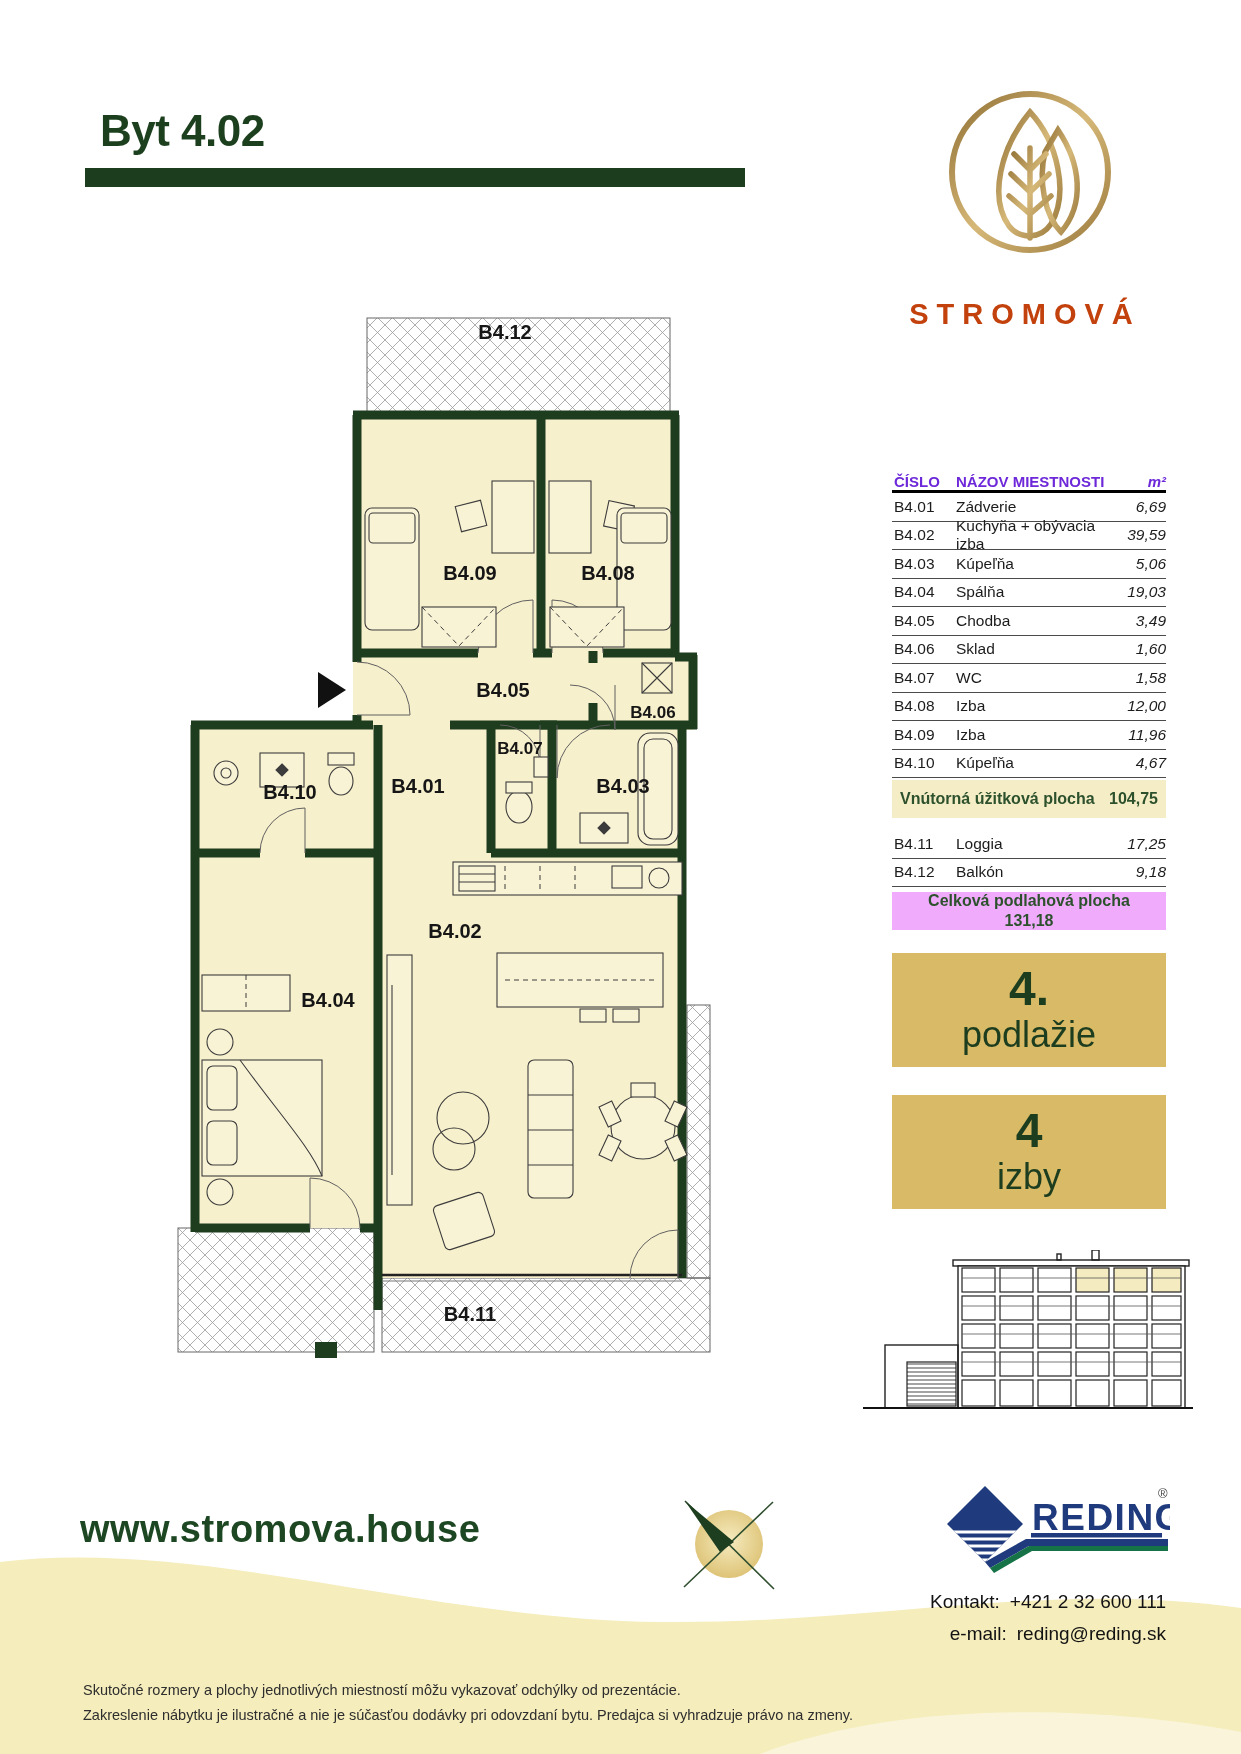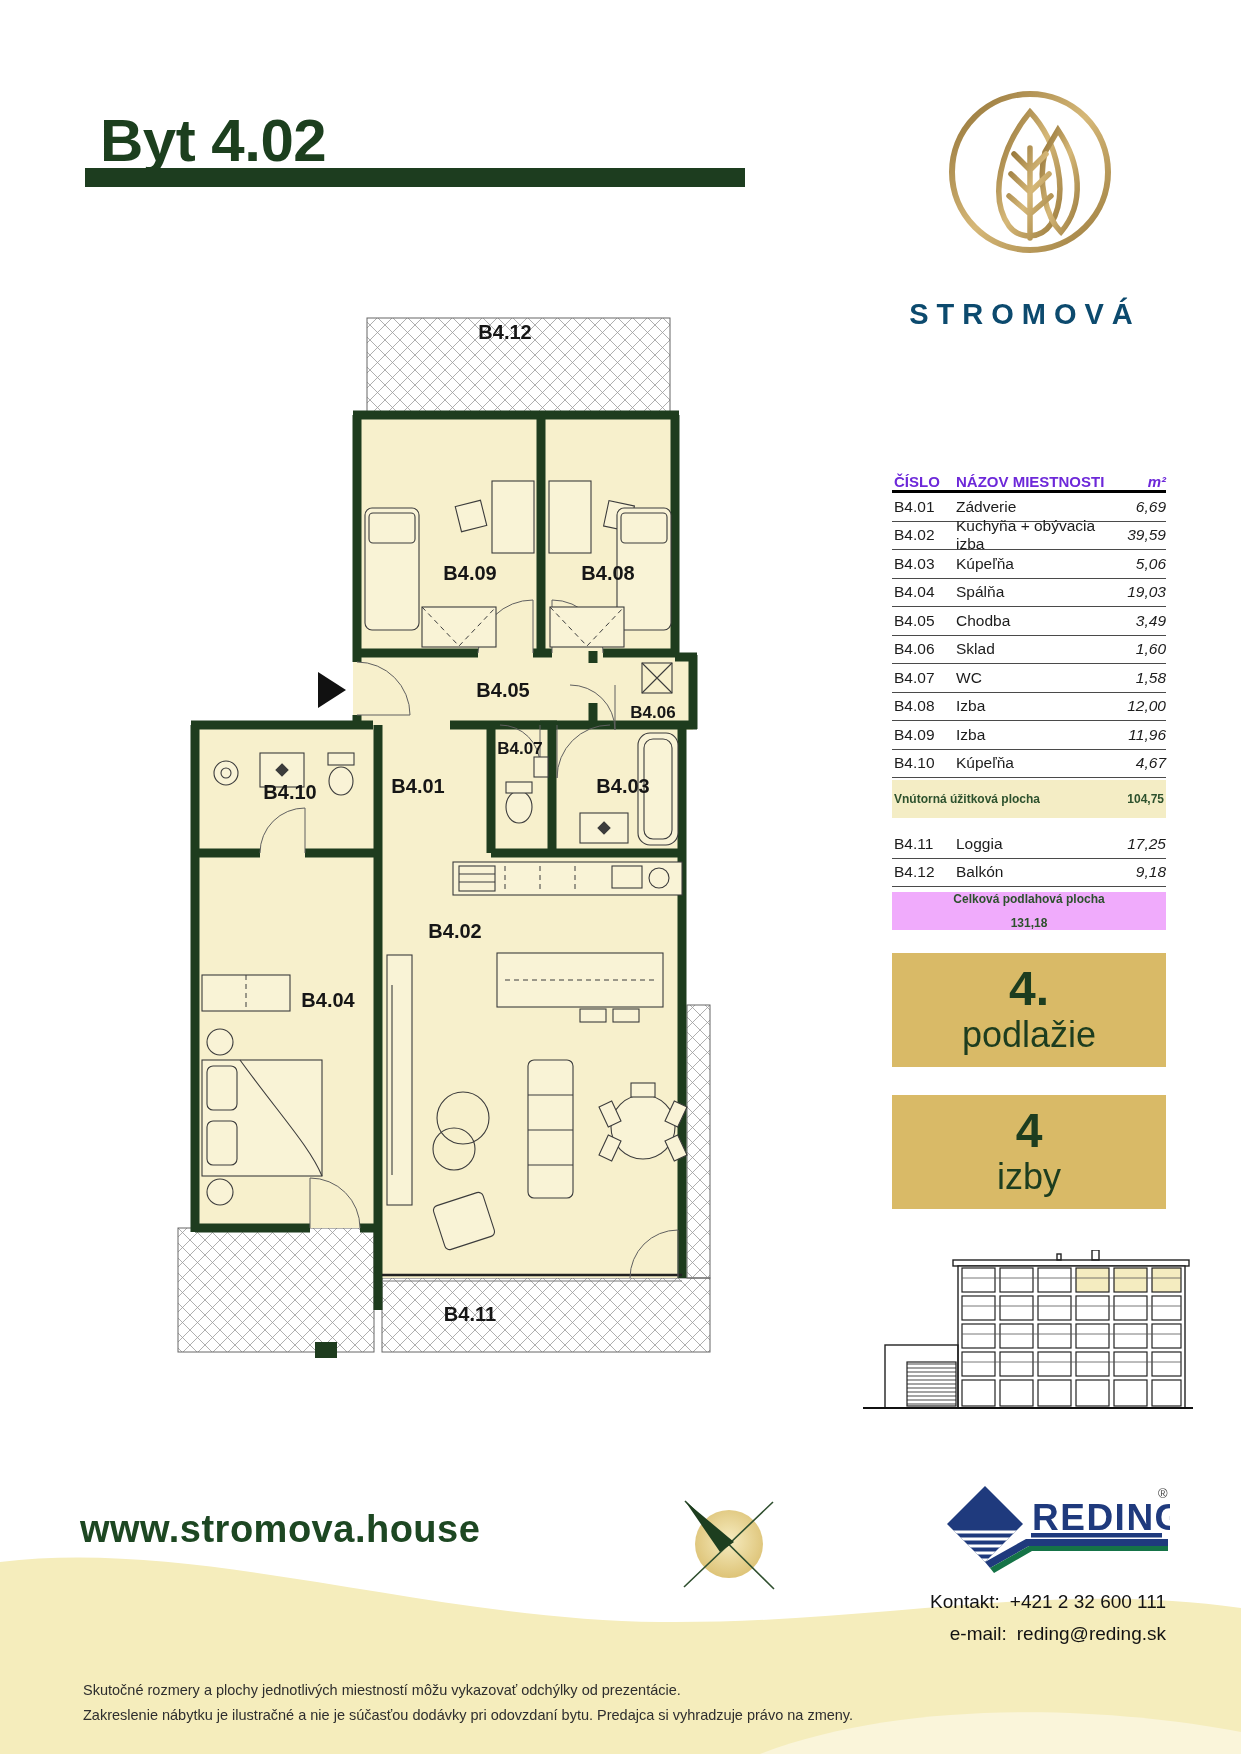--- a/index.html
+++ b/index.html
@@ -1,37 +1,37 @@
 <!DOCTYPE html>
 <html><head>
 <meta charset="utf-8">
 <style>
   html,body{margin:0;padding:0;background:#ffffff;font-family:"Liberation Sans",sans-serif;}
   .page{position:relative;width:1241px;height:1754px;background:#fff;overflow:hidden;}
   .abs{position:absolute;}
 
   
-  .title{left:100px;top:106px;font-size:60px;font-weight:700;color:#1c3f1e;letter-spacing:-0.5px;}
+  .title{left:100px;top:106px;font-size:44px;font-weight:700;color:#1c3f1e;letter-spacing:-0.5px;}
   .title-bar{left:85px;top:168px;width:660px;height:19px;background:#1d3d1f;}
 
   
   .brand-logo{left:945px;top:86px;}
   .brand-name{left:895px;top:298px;width:260px;text-align:center;font-size:29px;font-weight:600;
-              color:#0c4a6e;letter-spacing:8px;}
+              color:#c2410c;letter-spacing:8px;}
 
   
   .area-table{left:892px;top:460px;width:274px;color:#1c1c1c;z-index:2;}
   .thead{display:flex;align-items:flex-end;height:30px;border-bottom:3px solid #000000;
          font-size:15px;font-weight:700;color:#6d28d9;}
   .trow{display:flex;align-items:center;height:27.5px;border-bottom:1px solid #4a4a4a;font-size:15.5px;}
   .c-no{width:62px;padding-left:2px;}
   .c-name{flex:1;}
   .c-area{width:58px;text-align:right;font-style:italic;}
-  .sumrow{display:flex;align-items:center;height:38px;margin-top:2px;padding:0 2px;
-          font-size:12px;font-weight:700;color:#2d512d;}
+  .sumrow{display:flex;align-items:center;height:38px;margin-top:2px;padding:0 8px;
+          font-size:16px;font-weight:700;color:#2d512d;}
   .sumrow .s-label{flex:1;}
   .subtotal{background:#f4edc5;}
   .extra-rows{margin-top:12px;}
   .total{background:#f0abfc;margin-top:5px;flex-direction:column;}
 
   
   .badge{left:892px;width:274px;height:114px;background:#d9ba67;color:#1d3d1f;
          display:flex;flex-direction:column;align-items:center;justify-content:center;z-index:2;}
   .badge-floor{top:953px;}
   .badge-rooms{top:1095px;}

